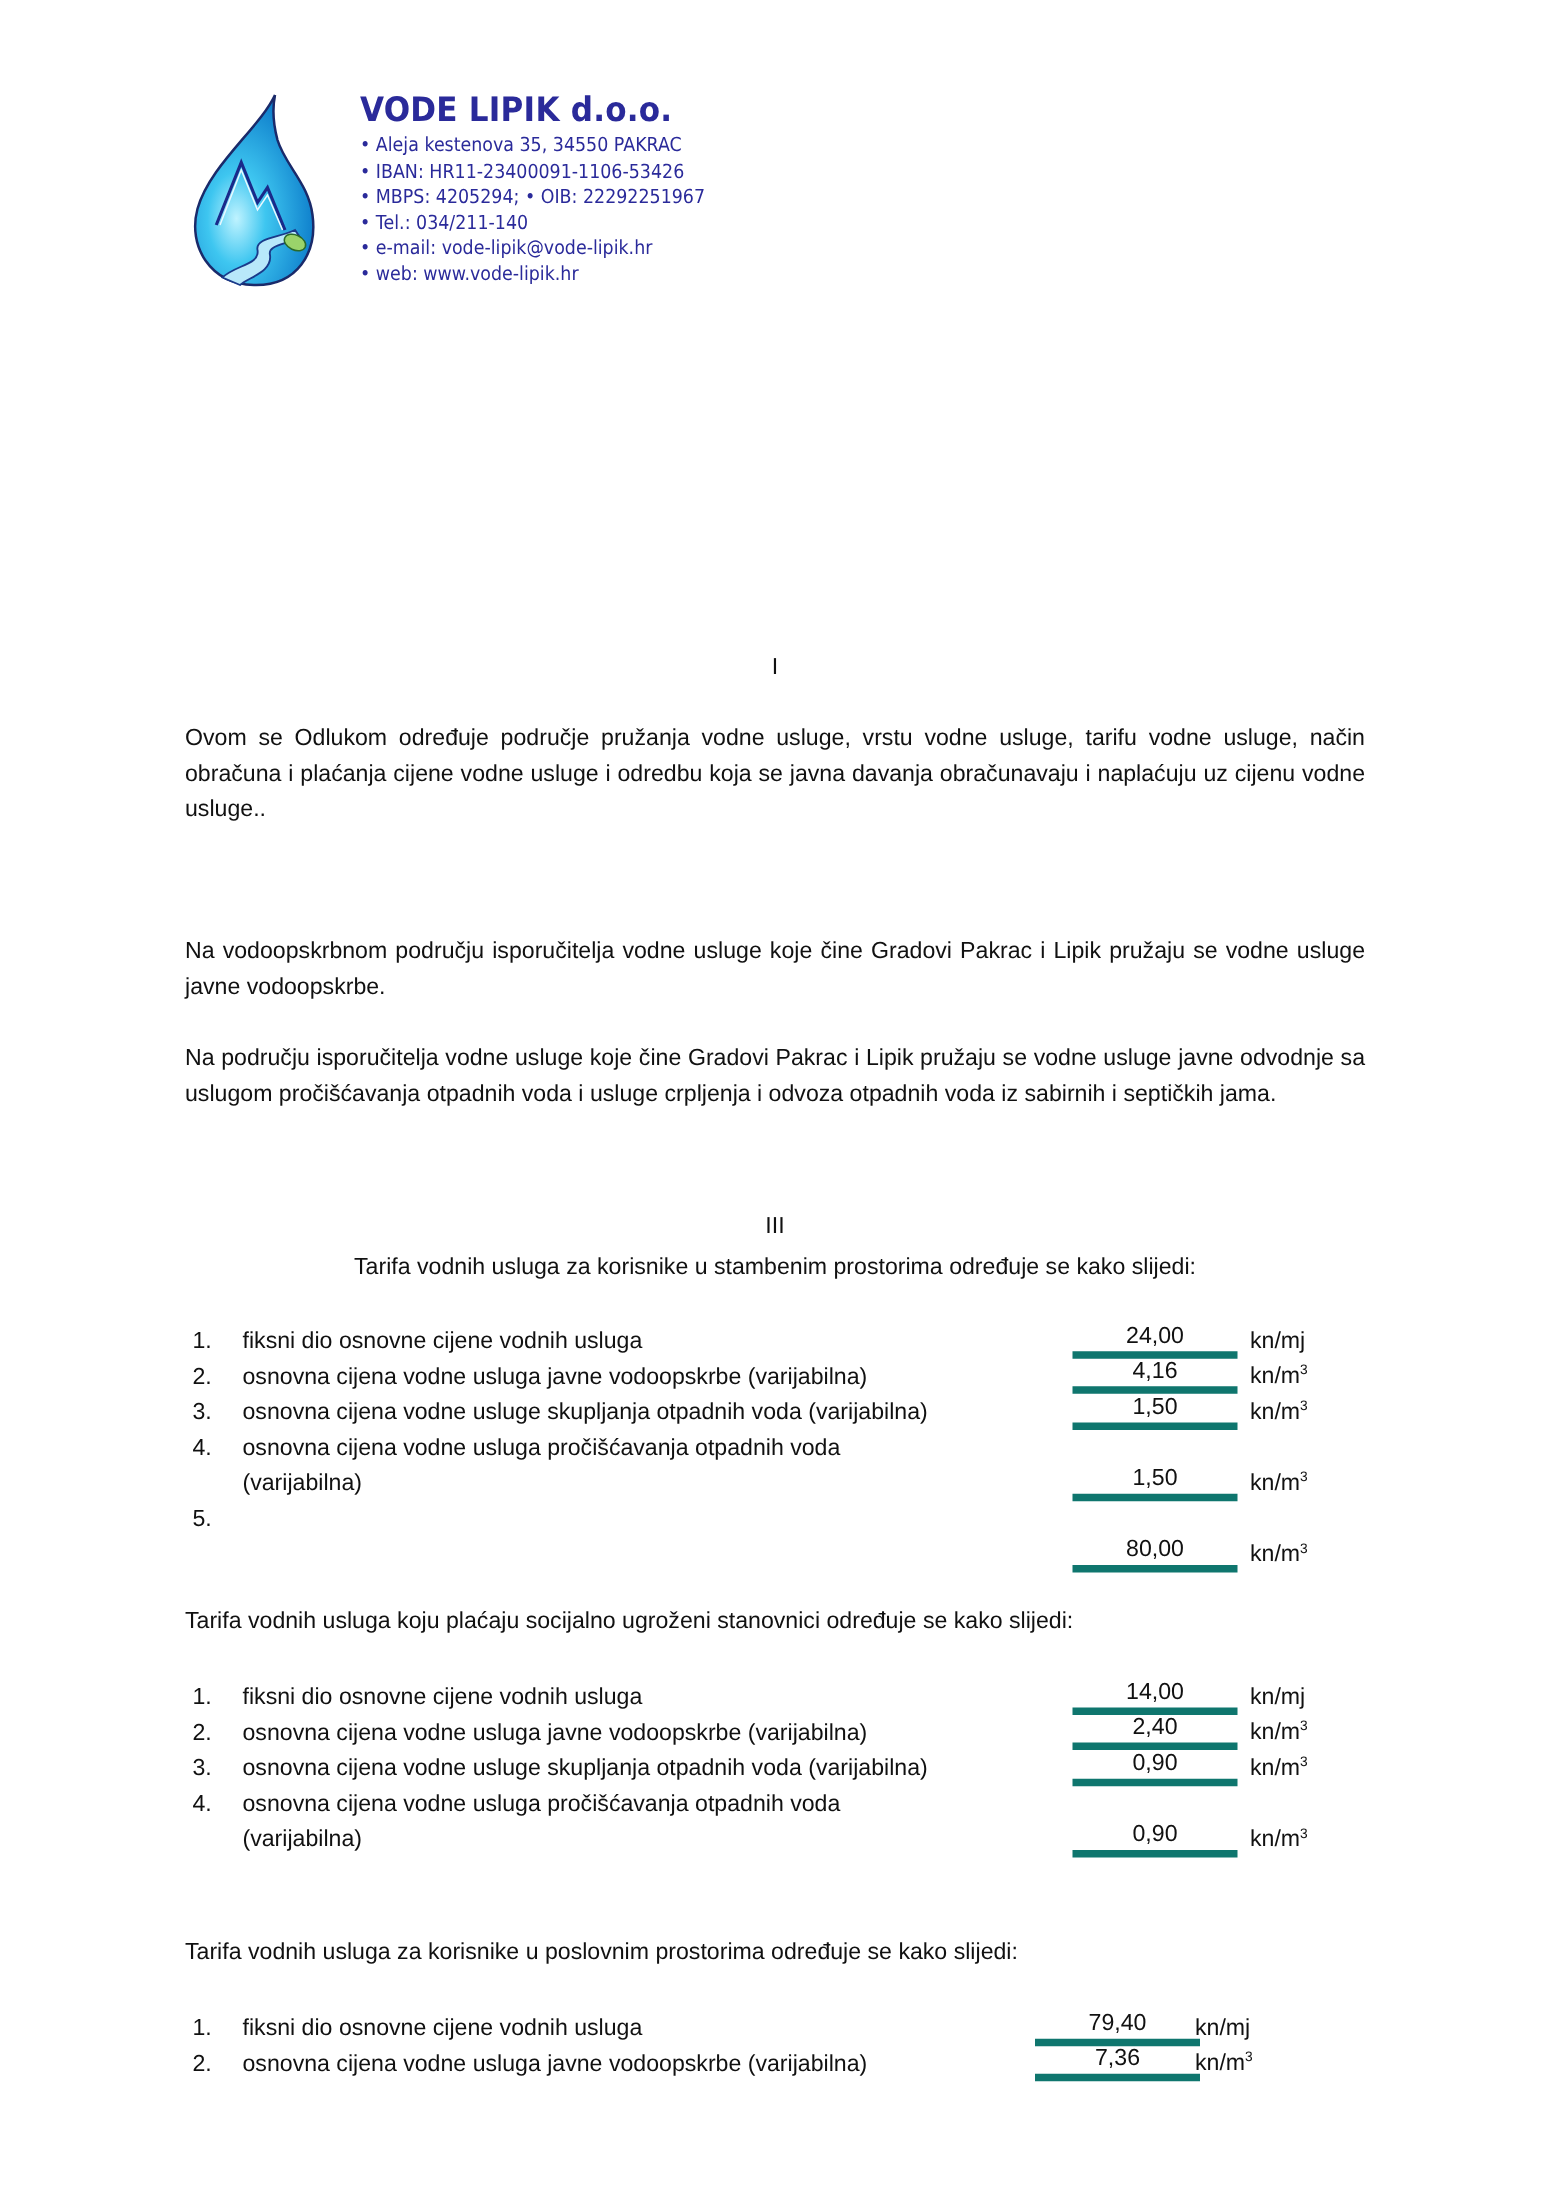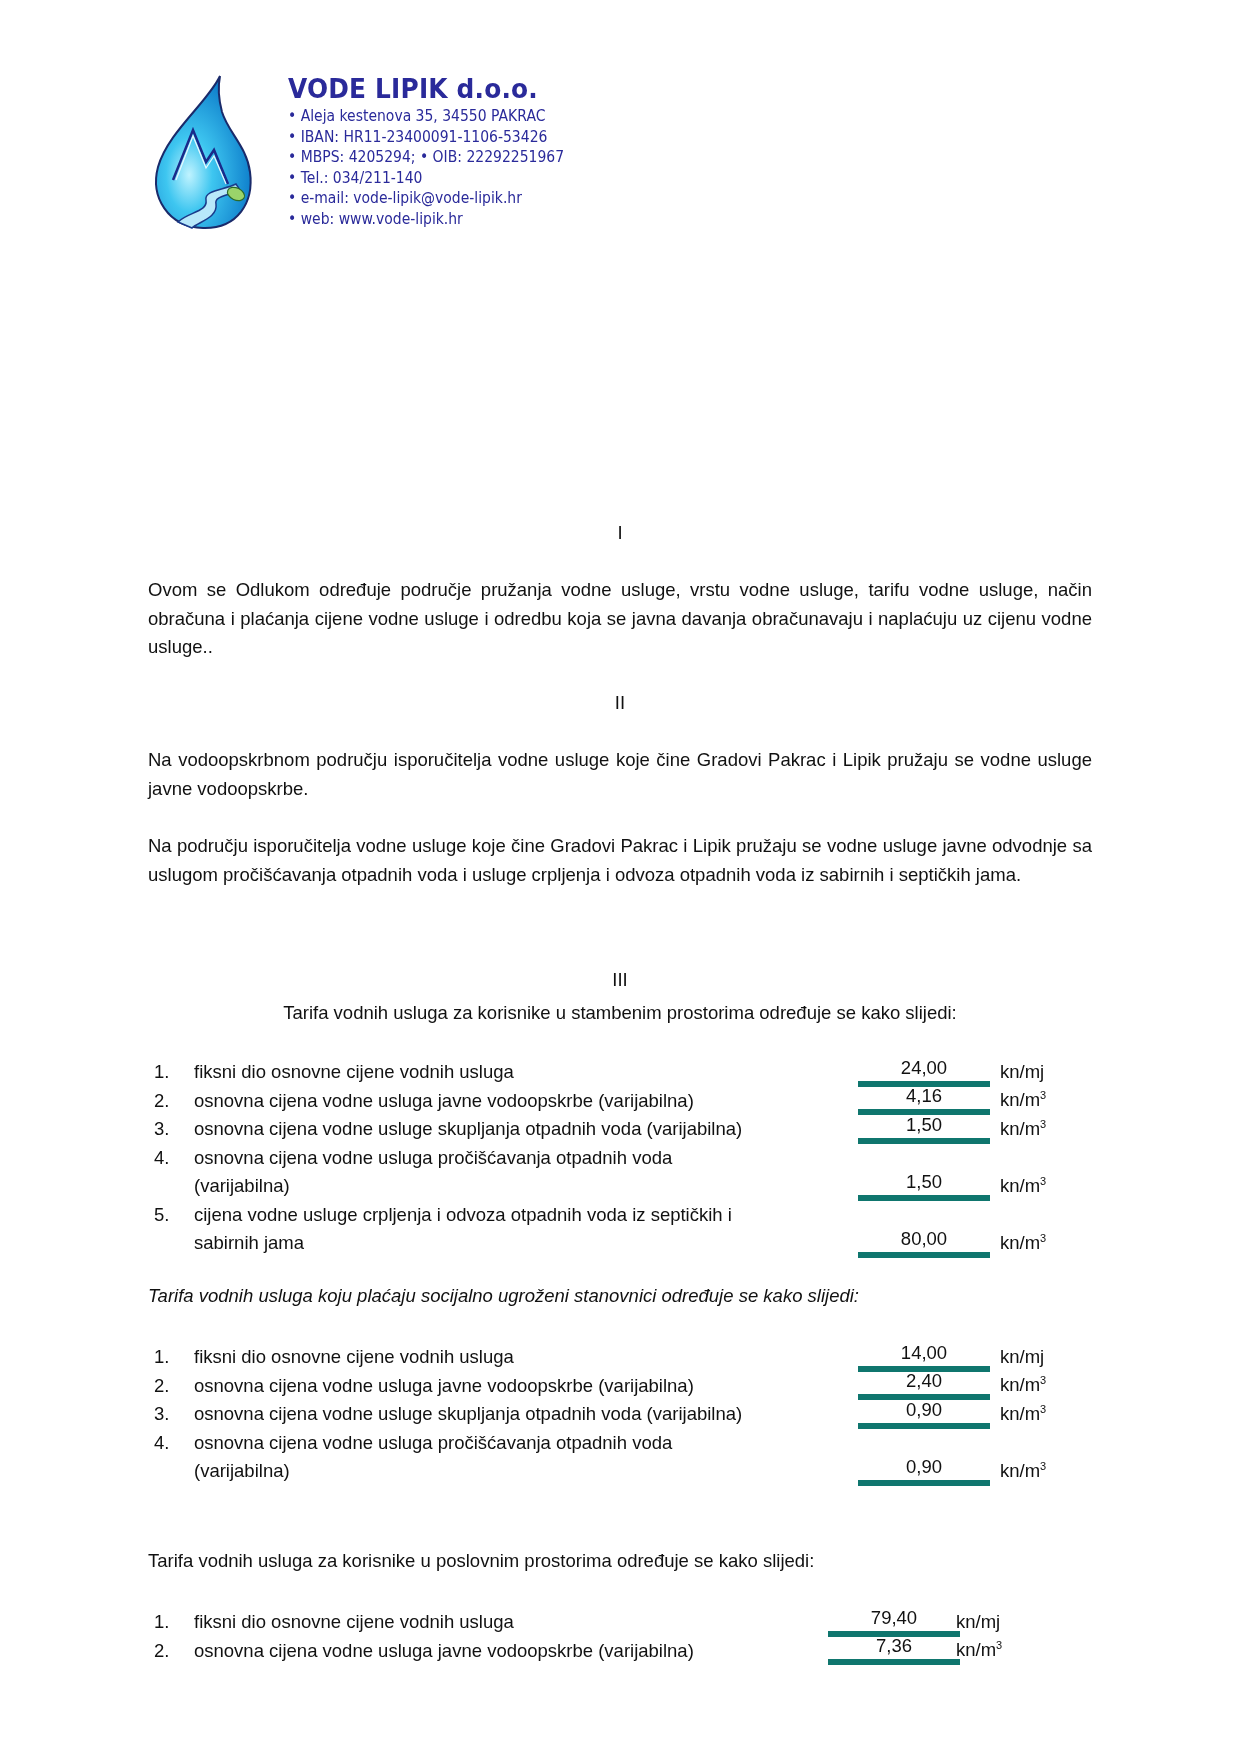--- a/index.html
+++ b/index.html
@@ -56,21 +56,20 @@
     <div class="line">• Tel.: 034/211-140</div>
     <div class="line">• e-mail: vode-lipik@vode-lipik.hr</div>
     <div class="line">• web: www.vode-lipik.hr</div>
   </div>
 
 
 
   <div class="center" style="top:522px;">I</div>
   <div class="text last-line" style="top:576px;">Ovom se Odlukom određuje područje pružanja vodne usluge, vrstu vodne usluge, tarifu vodne usluge, način obračuna i plaćanja cijene vodne usluge i odredbu koja se javna davanja obračunavaju i naplaćuju uz cijenu vodne usluge..</div>
 
-  <div class="center" style="top:692px;">II</div>
   <div class="text last-line" style="top:746px;">Na vodoopskrbnom području isporučitelja vodne usluge koje čine Gradovi Pakrac i Lipik pružaju se vodne usluge javne vodoopskrbe.</div>
   <div class="text last-line" style="top:832px;">Na području isporučitelja vodne usluge koje čine  Gradovi Pakrac i Lipik pružaju se vodne usluge javne odvodnje sa uslugom pročišćavanja otpadnih voda i usluge crpljenja i odvoza otpadnih voda iz sabirnih i septičkih jama.</div>
 
   <div class="center" style="top:969px;">III</div>
   <div class="center" style="top:1002px;">Tarifa vodnih usluga za korisnike u stambenim prostorima određuje se kako slijedi:</div>
 
   <div class="tariff" style="top:1058px;">
     <div class="row">
       <span class="num">1.</span>
       <span class="desc">fiksni dio osnovne cijene vodnih usluga</span>
@@ -90,27 +89,26 @@
       <span class="unit" style="left:852px;"><span>kn/m</span><sup>3</sup></span>
     </div>
     <div class="row tall">
       <span class="num">4.</span>
       <span class="desc"><span>osnovna cijena vodne usluga pročišćavanja otpadnih voda</span><br><span>(varijabilna)</span></span>
       <span class="val" style="left:710px;">1,50</span>
       <span class="unit" style="left:852px;"><span>kn/m</span><sup>3</sup></span>
     </div>
     <div class="row tall">
       <span class="num">5.</span>
-      <span class="desc"><span>cijena vodne usluge crpljenja i odvoza otpadnih voda iz septičkih i</span><br><span>sabirnih jama</span></span>
       <span class="val" style="left:710px;">80,00</span>
       <span class="unit" style="left:852px;"><span>kn/m</span><sup>3</sup></span>
     </div>
   </div>
 
-  <div class="text" style="top:1282px;font-style:italic;">Tarifa vodnih usluga koju plaćaju socijalno ugroženi stanovnici određuje se kako slijedi:</div>
+  <div class="text" style="top:1282px;">Tarifa vodnih usluga koju plaćaju socijalno ugroženi stanovnici određuje se kako slijedi:</div>
   <div class="tariff" style="top:1343px;">
     <div class="row">
       <span class="num">1.</span>
       <span class="desc">fiksni dio osnovne cijene vodnih usluga</span>
       <span class="val" style="left:710px;">14,00</span>
       <span class="unit" style="left:852px;"><span>kn/mj</span><sup></sup></span>
     </div>
     <div class="row">
       <span class="num">2.</span>
       <span class="desc">osnovna cijena vodne usluga javne vodoopskrbe (varijabilna)</span>

